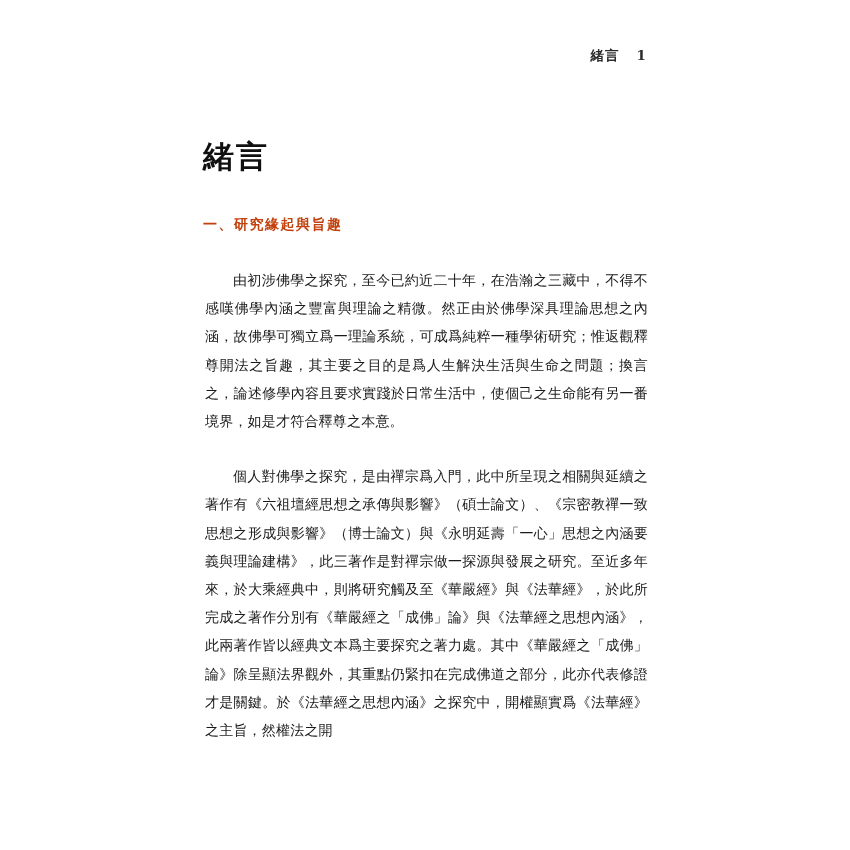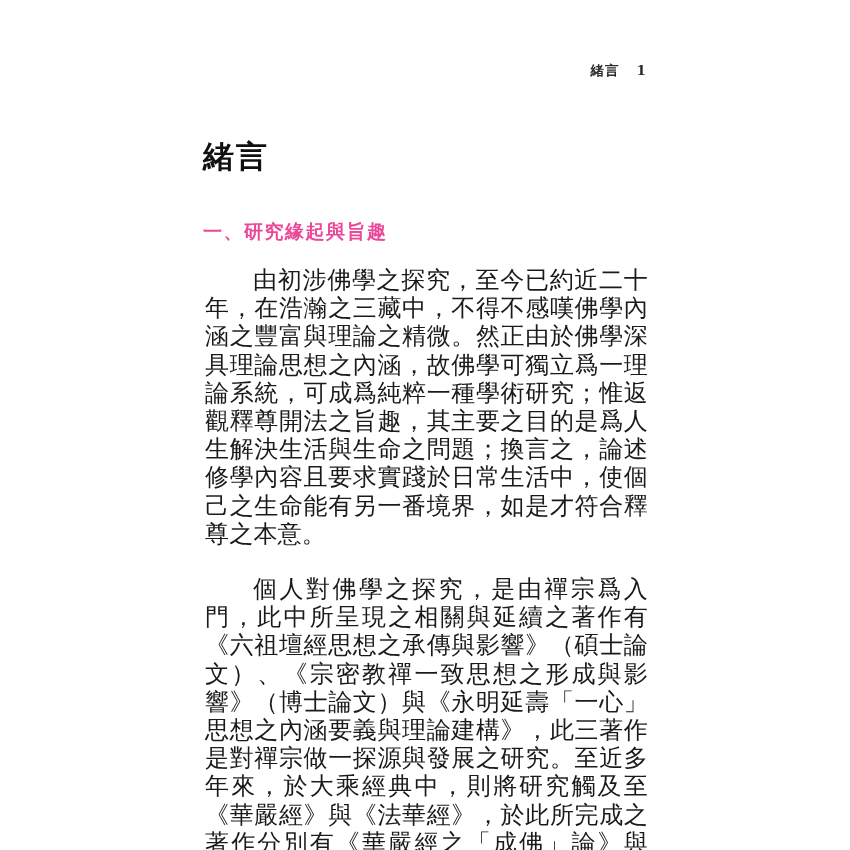--- a/index.html
+++ b/index.html
@@ -13,21 +13,21 @@
     height: 850px;
     background: #ffffff;
     overflow: hidden;
     font-family: "DejaVu Serif", "Liberation Serif", serif;
     color: #1a1a1a;
   }
 
   
   .running-head {
     position: absolute;
-    top: 62px;
+    top: 47px;
     left: 205px;
     width: 442px;
     text-align: right;
     font-size: 13.5px;
     font-weight: bold;
     letter-spacing: 1px;
     color: #2b2b2b;
     white-space: pre;
   }
 
@@ -41,37 +41,37 @@
     letter-spacing: 2px;
     color: #101010;
     line-height: 1.2;
   }
 
   
   .section-heading {
     position: absolute;
     top: 203px;
     left: 203px;
-    font-size: 19px;
+    font-size: 14px;
     font-weight: bold;
     letter-spacing: 1.5px;
-    color: #ec4899;
+    color: #c2410c;
     line-height: 1.3;
   }
 
   
   .body-block {
     position: absolute;
     top: 266px;
     left: 205px;
     width: 443px;
   }
   .para {
     margin: 0;
-    font-size: 24px;
+    font-size: 14px;
     line-height: 28.2px;
     text-align: justify;
     text-justify: inter-character;
     text-indent: 2em;
     color: #1a1a1a;
     letter-spacing: 0.2px;
     word-break: break-all;
   }
   .para + .para {
     margin-top: 27px;

